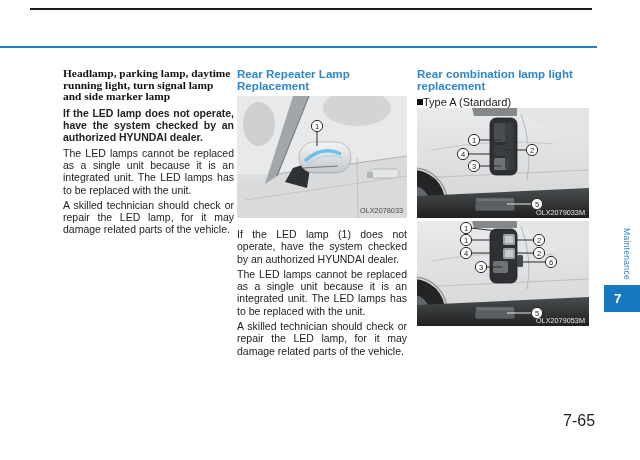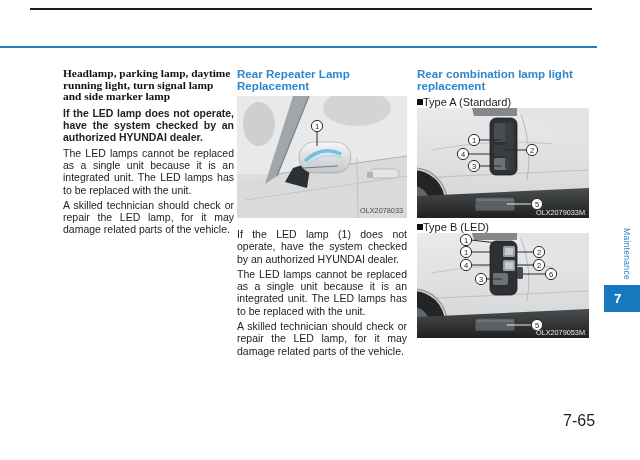--- a/index.html
+++ b/index.html
@@ -172,24 +172,20 @@
         <g>
           <line x1="114" y1="96" x2="90" y2="96" stroke="#e8e8e8" stroke-width="1"></line>
           <circle cx="120" cy="96" r="5.6" fill="#fff" stroke="#2a2a2a" stroke-width="1"></circle>
           <text class="callout-num" x="120" y="99" text-anchor="middle" fill="#1a1a1a">5</text>
         </g>
         <text class="svg-code" x="168" y="107" text-anchor="end" fill="#e6e6e6">OLX2079033M</text>
       </svg>
     </figure>
 
     <figure class="fig-b">
-      <div class="fig-label">
-        <span class="sq"></span>
-        <span>Type B (LED)</span>
-      </div>
       <svg width="172" height="105" viewBox="0 0 172 105">
         <defs>
           <linearGradient id="gB" x1="0" y1="0" x2="0" y2="1">
             <stop offset="0" stop-color="#e9eaeb"></stop>
               <stop offset="1" stop-color="#d2d4d5"></stop>
           </linearGradient>
           <linearGradient id="gBumpB" x1="0" y1="0" x2="0" y2="1">
             <stop offset="0" stop-color="#4a4d4f"></stop>
               <stop offset="1" stop-color="#1f2021"></stop>
           </linearGradient>

